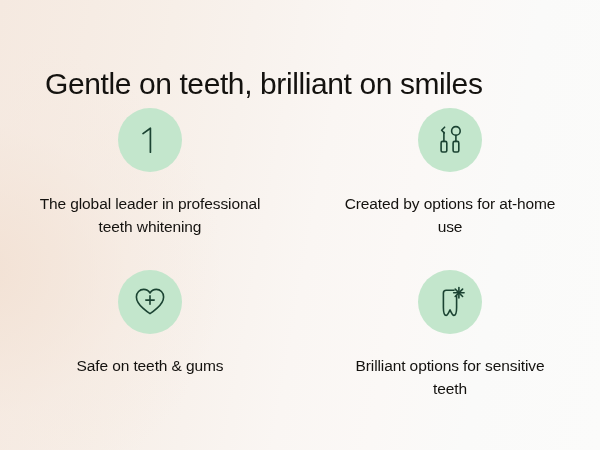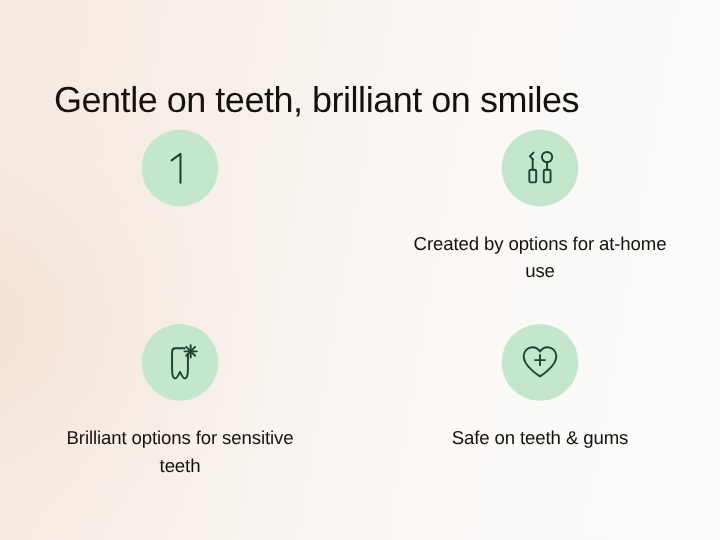--- a/index.html
+++ b/index.html
@@ -118,38 +118,58 @@
   <div id="grid">
 
     <div class="card left">
       <div class="icon-circle">
         <span>
           <svg width="30" height="32" viewBox="0 0 30 32" fill="none" stroke="#1b4332" stroke-width="1.7" stroke-linecap="round" stroke-linejoin="round">
             <path d="M8 9.6 L15.4 4.2 L15.4 28.2"></path>
           </svg>
         </span>
       </div>
+      <div class="caption">The global leader in professional teeth whitening</div>
     </div>
 
     <div class="card right">
       <div class="icon-circle">
         <span>
           <svg width="32" height="32" viewBox="0 0 32 32" fill="none" stroke="#1b4332" stroke-width="1.6" stroke-linecap="round" stroke-linejoin="round">
 
             <path d="M10.6 3.2 L7.6 6.2 L10.3 9.0"></path>
             <path d="M9.9 8.4 L9.9 17.4"></path>
             <rect x="7.1" y="17.4" width="5.7" height="10.6" rx="1.5"></rect>
 
             <circle cx="21.9" cy="6.9" r="4.3"></circle>
             <path d="M21.9 11.2 L21.9 17.4"></path>
             <rect x="19.1" y="17.4" width="5.7" height="10.6" rx="1.5"></rect>
           </svg>
         </span>
       </div>
       <div class="caption">Created by options for at-home use</div>
+    </div>
+
+    <div class="card left">
+      <div class="icon-circle">
+        <span>
+          <svg width="34" height="32" viewBox="0 0 34 32" fill="none" stroke="#1b4332" stroke-width="1.6" stroke-linecap="round" stroke-linejoin="round">
+            <path d="M17 27.6
+                     C17 27.6 3.4 19.4 3.4 10.9
+                     C3.4 6.6 6.7 3.4 10.7 3.4
+                     C13.4 3.4 15.7 4.9 17 7.0
+                     C18.3 4.9 20.6 3.4 23.3 3.4
+                     C27.3 3.4 30.6 6.6 30.6 10.9
+                     C30.6 19.4 17 27.6 17 27.6 Z"></path>
+            <path d="M17 9.9 L17 18.3"></path>
+            <path d="M12.8 14.1 L21.2 14.1"></path>
+          </svg>
+        </span>
+      </div>
+      <div class="caption">Safe on teeth &amp; gums</div>
     </div>
 
     <div class="card right">
       <div class="icon-circle">
         <span>
           <svg width="34" height="33" viewBox="0 0 34 33" fill="none" stroke="#1b4332" stroke-width="1.6" stroke-linecap="round" stroke-linejoin="round">
 
             <path d="M23.6 9.5
                      L23.6 21.5
                      C23.6 26.0 22.6 29.4 20.9 29.4
@@ -163,33 +183,14 @@
             <path d="M25.9 1.6 L25.9 12.0"></path>
             <path d="M20.7 6.8 L31.1 6.8"></path>
             <path d="M22.2 3.1 L29.6 10.5"></path>
             <path d="M29.6 3.1 L22.2 10.5"></path>
           </svg>
         </span>
       </div>
       <div class="caption">Brilliant options for sensitive teeth</div>
     </div>
 
-    <div class="card left">
-      <div class="icon-circle">
-        <span>
-          <svg width="34" height="32" viewBox="0 0 34 32" fill="none" stroke="#1b4332" stroke-width="1.6" stroke-linecap="round" stroke-linejoin="round">
-            <path d="M17 27.6
-                     C17 27.6 3.4 19.4 3.4 10.9
-                     C3.4 6.6 6.7 3.4 10.7 3.4
-                     C13.4 3.4 15.7 4.9 17 7.0
-                     C18.3 4.9 20.6 3.4 23.3 3.4
-                     C27.3 3.4 30.6 6.6 30.6 10.9
-                     C30.6 19.4 17 27.6 17 27.6 Z"></path>
-            <path d="M17 9.9 L17 18.3"></path>
-            <path d="M12.8 14.1 L21.2 14.1"></path>
-          </svg>
-        </span>
-      </div>
-      <div class="caption">Safe on teeth &amp; gums</div>
-    </div>
-
   </div>
 </div>
 
 </body></html>

